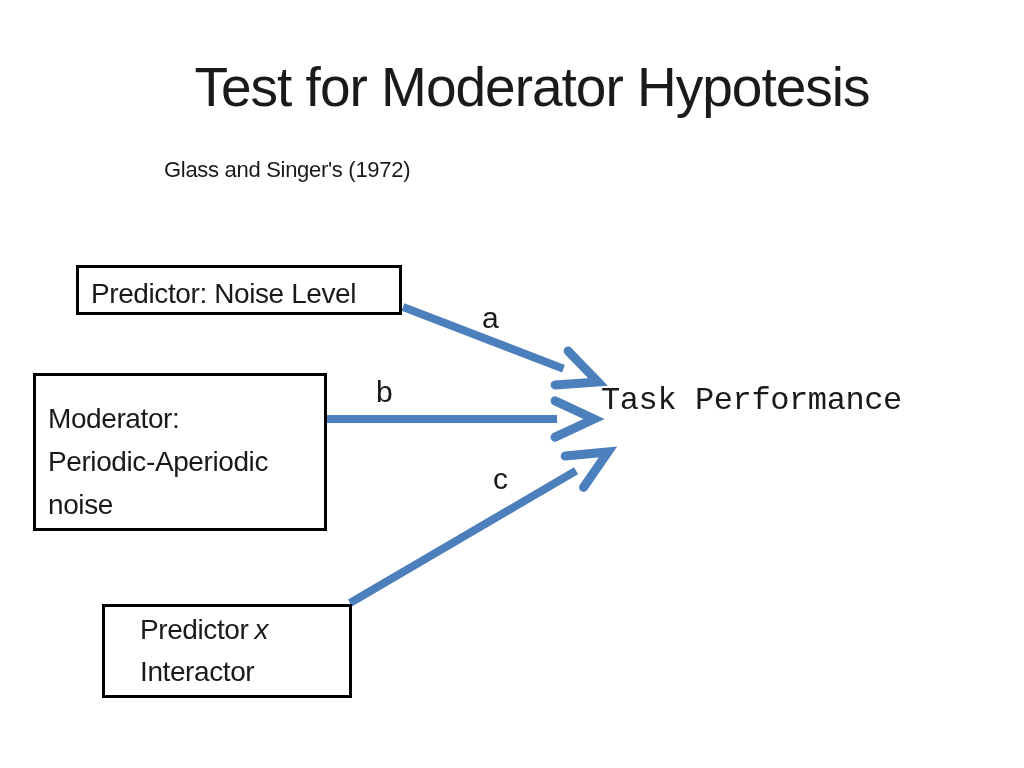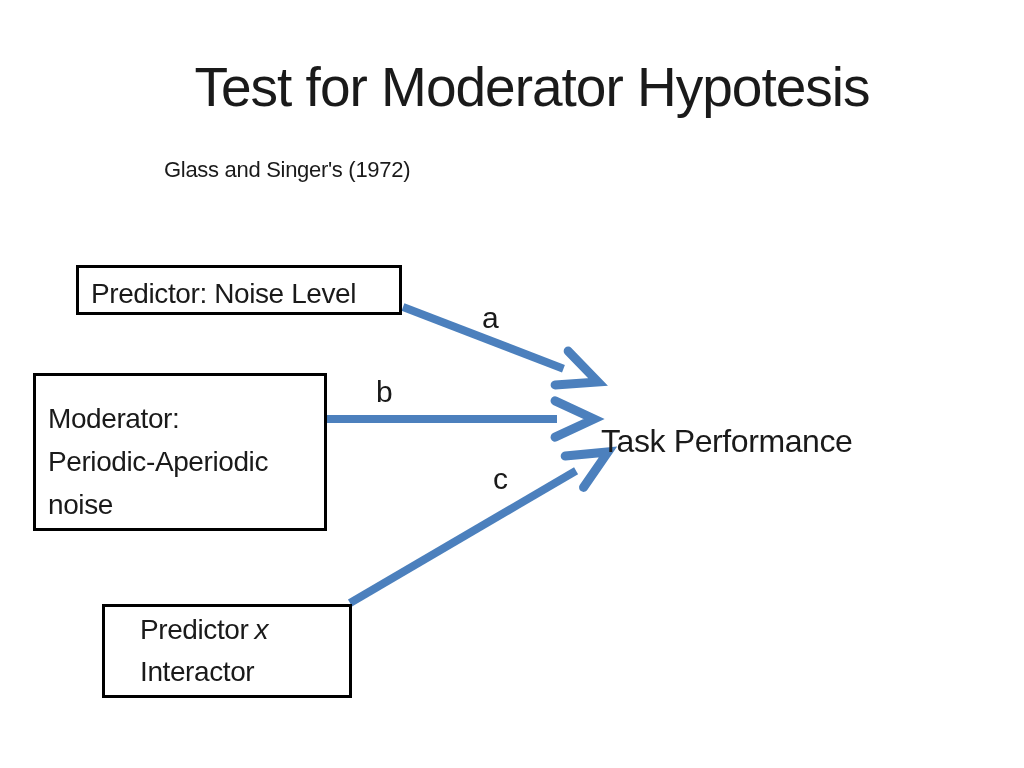--- a/index.html
+++ b/index.html
@@ -41,23 +41,24 @@
     display: flex;
     flex-direction: column;
     justify-content: flex-end;
     padding: 2px 12px;
   }
   .box-predictor  { left: 76px;  top: 265px; width: 326px; height: 50px; }
   .box-moderator  { left: 33px;  top: 373px; width: 294px; height: 158px; line-height: 43px; }
   .box-interactor { left: 102px; top: 604px; width: 250px; height: 94px;  line-height: 42px; padding-left: 35px; }
   .outcome-label {
     position: absolute;
-    left: 601px; top: 423px;
+    left: 601px; top: 382px;
     font-size: 32px;
     letter-spacing: -0.4px;
+    font-family: Liberation Mono, monospace;
   }
   .path-label {
     position: absolute;
     font-size: 30px;
     line-height: 1;
   }
   .path-label-a { left: 482px; top: 303px; }
   .path-label-b { left: 376px; top: 377px; }
   .path-label-c { left: 493px; top: 464px; }
   .italic-x { font-style: italic; padding-left: 6px; }

